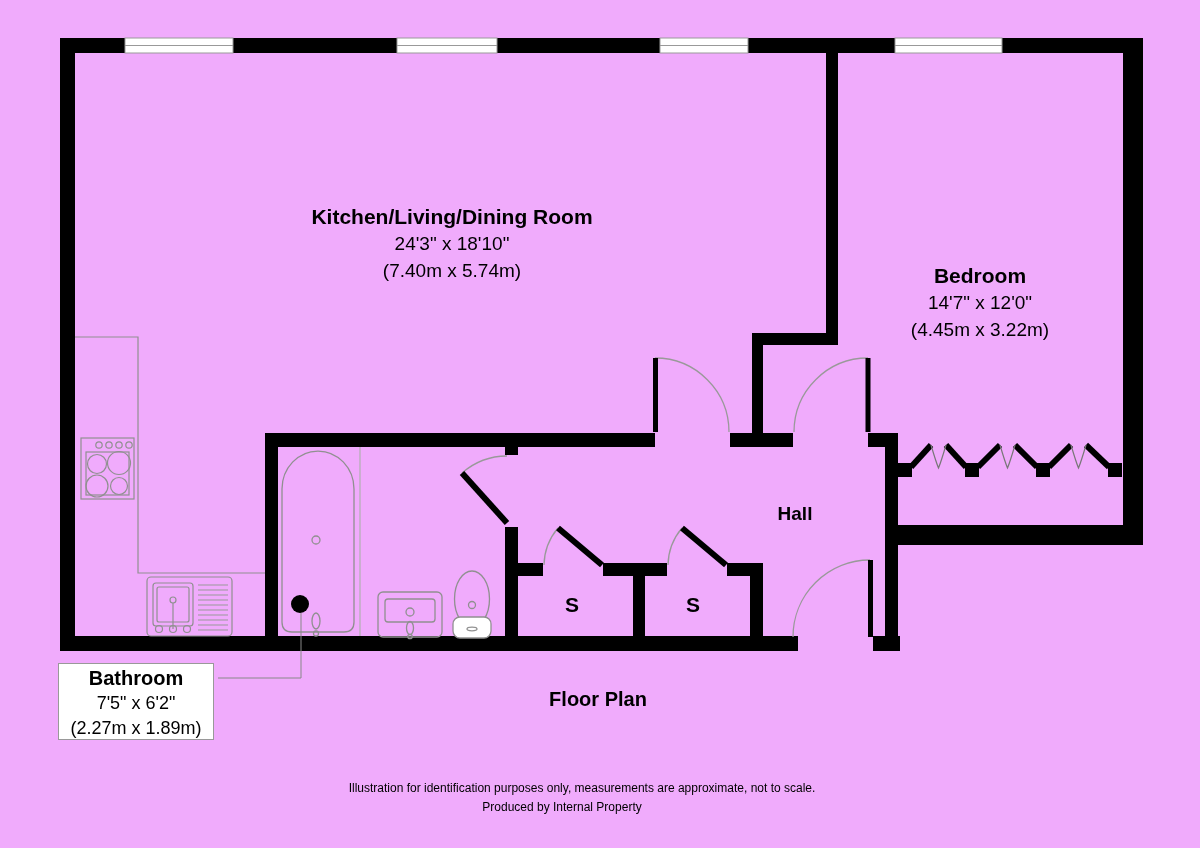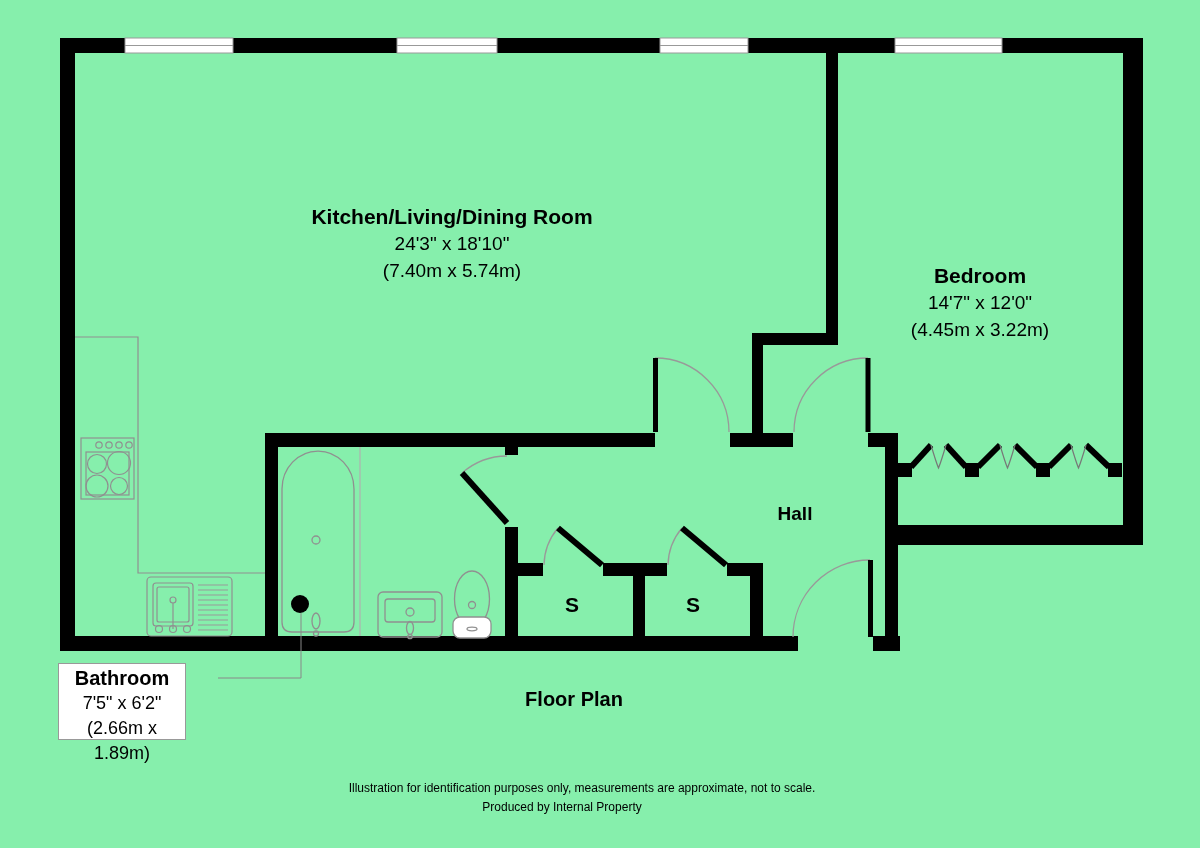--- a/index.html
+++ b/index.html
@@ -1,29 +1,29 @@
 <!DOCTYPE html>
 <html><head>
 <meta charset="utf-8">
 <style>
   html,body{margin:0;padding:0;background:#ffffff;}
   .canvas{
-    position:relative;width:1200px;height:848px;background:#86efac;overflow:hidden;
+    position:relative;width:1200px;height:848px;background:#f0abfc;overflow:hidden;
     font-family:"Liberation Sans","DejaVu Sans",sans-serif;color:#000;
   }
   .plan-svg{position:absolute;left:0;top:0;}
   .lbl{position:absolute;text-align:center;white-space:nowrap;color:#000;}
   .center{transform:translateX(-50%);}
   .room-block .title{font-weight:bold;font-size:21px;line-height:27px;}
   .room-block .dims{font-size:19px;line-height:27px;}
   .hall-lbl{font-weight:bold;font-size:19px;}
   .s-lbl{font-weight:bold;font-size:21px;}
   .floorplan-title{font-weight:bold;font-size:20px;}
   .bath-box{
-    position:absolute;left:58px;top:663px;width:128px;height:77px;
+    position:absolute;left:58px;top:663px;width:156px;height:77px;
     background:#ffffff;border:1px solid #999;text-align:center;box-sizing:border-box;
     padding-top:2px;
   }
   .bath-box .title{font-weight:bold;font-size:20px;line-height:25px;}
   .bath-box .dims{font-size:18px;line-height:25px;}
   .footer-area{font-weight:bold;font-size:15.5px;}
   .footer-small{font-size:12px;}
 </style>
 </head>
 <body>
@@ -205,21 +205,21 @@
   </div>
 
   <div class="lbl center hall-lbl" style="left:771px;top:503px;margin-left:24px;">Hall</div>
 
   <div class="lbl center s-lbl" style="left:572px;top:593px;">S</div>
   <div class="lbl center s-lbl" style="left:693px;top:593px;">S</div>
 
   <div class="bath-box">
     <div class="title">Bathroom</div>
     <div class="dims">7'5" x 6'2"</div>
-    <div class="dims">(2.66m x 1.89m)</div>
+    <div class="dims">(2.27m x 1.89m)</div>
   </div>
 
-  <div class="lbl center floorplan-title" style="left:574px;top:688px;">Floor Plan</div>
+  <div class="lbl center floorplan-title" style="left:598px;top:688px;">Floor Plan</div>
 
   <div class="lbl center footer-small" style="left:582px;top:781px;">Illustration for identification purposes only, measurements are approximate, not to scale.</div>
   <div class="lbl center footer-small" style="left:562px;top:800px;">Produced by Internal Property</div>
 
 </div>
 
 </body></html>

